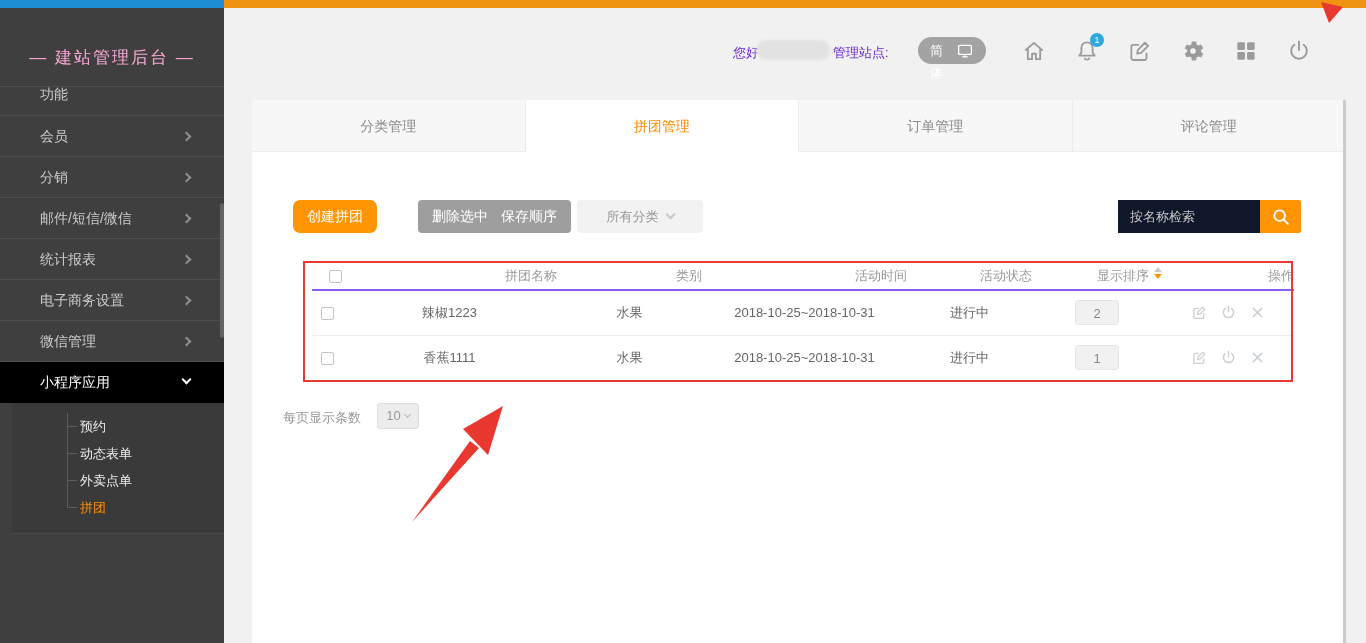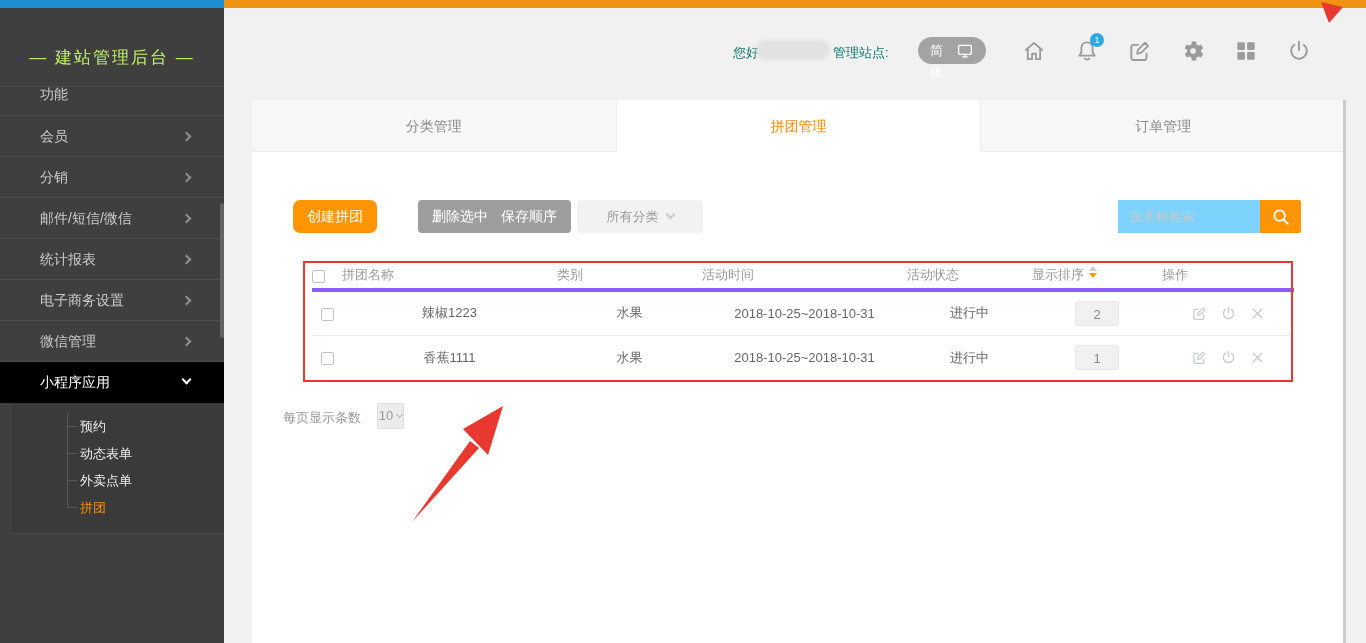--- a/index.html
+++ b/index.html
@@ -6,41 +6,41 @@
   html,body { width:1366px; height:643px; }
   body { font-family:"Liberation Sans","DejaVu Sans",sans-serif; background:#f1f1f2; overflow:hidden; }
   #app { position:relative; width:1366px; height:643px; background:#f1f1f2; overflow:hidden; }
 
   
   .topbar-left  { position:absolute; left:0; top:0; width:224px; height:8px; background:#1e8ed2; }
   .topbar-right { position:absolute; left:224px; top:0; width:1142px; height:8px; background:#f09312; }
 
   
   .sidebar { position:absolute; left:0; top:8px; width:224px; height:635px; background:#3f3f3f; }
-  .sb-title { margin-top:30px; text-align:center; color:#bef264; font-size:17px; letter-spacing:2px; line-height:40px; }
+  .sb-title { margin-top:30px; text-align:center; color:#f9a8d4; font-size:17px; letter-spacing:2px; line-height:40px; }
   .sb-menu { margin-top:8px; border-top:1px solid rgba(255,255,255,0.08); }
   .menu-item { position:relative; height:41px; line-height:41px; padding-left:40px; color:#cbcbcb;
                font-size:14px; border-bottom:1px solid rgba(255,255,255,0.08); cursor:pointer; }
   .menu-item .chev { position:absolute; right:34px; top:17px; width:7px; height:7px;
                border-right:2px solid #8d8d8d; border-bottom:2px solid #8d8d8d; transform:rotate(-45deg); }
   .menu-item.clipped { height:29px; overflow:hidden;padding-left:36px; }
   .menu-item.clipped .mi-inner { position:absolute; left:0; top:-13px; width:100%; height:41px; line-height:41px; padding-left:40px; }
   .menu-item.active { background:#000000; color:#ffffff; border-bottom:none; }
   .menu-item.active .chev { border-color:#ffffff; transform:rotate(45deg); top:14px; }
   .sb-submenu { background:#3a3a3a; padding:10px 0 12px 0; border-bottom:1px solid rgba(255,255,255,0.08);margin-left:12px; }
   .sub-item { position:relative; height:27px; line-height:27px; padding-left:68px; color:#ededed; font-size:13px; cursor:pointer; }
   .sub-item .tree-v { position:absolute; left:55px; top:0; width:1px; height:27px; background:#5c5c5c; }
   .sub-item .tree-v.first { top:0; height:27px; }
   .sub-item .tree-h { position:absolute; left:55px; top:13px; width:10px; height:1px; background:#5c5c5c; }
   .sub-item.active { color:#ff9000; }
   .sub-item.last .tree-v { height:14px; }
   .sb-scroll-thumb { position:absolute; right:0; top:195px; width:4px; height:135px; background:#636363; border-radius:2px; }
 
   
-  .hdr-text { position:absolute; top:44px; font-size:13px; color:#0f766e; }
+  .hdr-text { position:absolute; top:44px; font-size:13px; color:#6d28d9; }
   .redacted { position:absolute; left:756px; top:40px; width:74px; height:20px; background:#e2e2e2;
               border-radius:10px; filter:blur(1.5px); }
   .lang-pill { position:absolute; left:918px; top:37px; width:68px; height:27px; background:#a3a3a3;
                border-radius:14px; display:flex; align-items:center; justify-content:space-between;
                padding:0 12px; cursor:pointer; }
   .lang-pill .lang-char { color:#ffffff; font-size:13px; }
   .lang-wrap { position:absolute; left:930px; top:64px; color:#ffffff; font-size:13px; }
   .hicon { position:absolute; top:38px; width:26px; height:26px; cursor:pointer; color:#9b9b9b; }
   .hicon svg { width:26px; height:26px; display:block; }
   .badge { position:absolute; left:16px; top:-5px; min-width:14px; height:14px; background:#2da9e1;
@@ -56,48 +56,48 @@
   
   .card { position:absolute; left:252px; top:152px; width:1093px; height:491px; background:#ffffff; }
   .btn { position:absolute; top:48px; height:33px; line-height:33px; padding:0 14px; border:none;
          border-radius:4px; font-size:14px; color:#ffffff; cursor:pointer; font-family:inherit; }
   .btn-orange { background:#ff9502; }
   .btn-gray { background:#9e9e9e; }
   .dd-filter { position:absolute; left:325px; top:48px; width:126px; height:33px; background:#f2f2f2;
                border-radius:4px; color:#999999; font-size:13px; line-height:33px; text-align:center; cursor:pointer; }
   .dd-filter .dd-chev { display:inline-block; width:7px; height:7px; border-right:2px solid #c9c9c9;
                border-bottom:2px solid #c9c9c9; transform:rotate(45deg); margin-left:8px; vertical-align:3px; }
-  .search-input { position:absolute; left:866px; top:48px; width:142px; height:33px; background:#7dd3fc;
+  .search-input { position:absolute; left:866px; top:48px; width:142px; height:33px; background:#0f172a;
                border:none; outline:none; padding:0 12px; font-size:13px; color:#666; font-family:inherit; }
   .search-input::placeholder { color:#c9c9c9; }
   .search-btn { position:absolute; left:1008px; top:48px; width:41px; height:33px; background:#ff9502;
                border:none; border-radius:0 2px 2px 0; cursor:pointer; }
   .search-btn svg { width:22px; height:22px; display:block; margin:0 auto; }
 
   
   table.grid { position:absolute; left:60px; top:110px; width:982px; border-collapse:collapse; table-layout:fixed; }
-  table.grid th { height:28px; font-weight:normal; font-size:13px; color:#999999; text-align:left;
-                  border-bottom:4px solid #8b5cf6; }
+  table.grid th { height:28px; font-weight:normal; font-size:13px; color:#999999; text-align:right;
+                  border-bottom:2px solid #8b5cf6; }
   table.grid td { height:45px; font-size:13px; color:#666666; text-align:center; border-bottom:1px solid #ededed; }
   table.grid tr:last-child td { border-bottom:none; }
   .cbx { display:inline-block; width:13px; height:13px; border:1px solid #c3c3c3; border-radius:2px;
          background:#ffffff; vertical-align:middle; cursor:pointer; }
   .sort-ind { display:inline-block; margin-left:5px; vertical-align:1px; }
   .sort-ind .up { width:0; height:0; border-left:4px solid transparent; border-right:4px solid transparent;
          border-bottom:5px solid #cccccc; margin-bottom:2px; }
   .sort-ind .down { width:0; height:0; border-left:4px solid transparent; border-right:4px solid transparent;
          border-top:5px solid #ff9502; }
   .sort-box { display:inline-block; width:44px; height:25px; line-height:25px; background:#f1f1f1;
          border:1px solid #e6e6e6; border-radius:3px; color:#888888; font-size:13px; text-align:center; }
   .ops { display:flex; justify-content:center; gap:12px; align-items:center; }
   .ops svg { width:17px; height:17px; display:block; color:#c9ced2; cursor:pointer; }
 
   
   .pp-label { position:absolute; left:31px; top:257px; font-size:13px; color:#999999; }
-  .pp-size { position:absolute; left:125px; top:251px; width:27px; height:26px; background:#ececec;
+  .pp-size { position:absolute; left:125px; top:251px; width:42px; height:26px; background:#ececec;
              border:1px solid #dddddd; border-radius:3px; line-height:24px; text-align:center;
              color:#999999; font-size:13px; cursor:pointer; }
   .pp-size .dd-chev { display:inline-block; width:5px; height:5px; border-right:1.5px solid #b5b5b5;
              border-bottom:1.5px solid #b5b5b5; transform:rotate(45deg); margin-left:4px; vertical-align:3px; }
 
   
   .anno-box { position:absolute; left:303px; top:261px; width:990px; height:121px;
               border:2px solid #e8382f; pointer-events:none; }
   .anno-arrow { position:absolute; left:400px; top:398px; width:120px; height:135px; pointer-events:none; }
   .anno-corner { position:absolute; left:1316px; top:0px; width:32px; height:26px; pointer-events:none; }
@@ -226,20 +226,21 @@
     <svg viewBox="0 0 24 24" fill="none" stroke="#9b9b9b" stroke-width="1.8" stroke-linecap="round">
       <line x1="12" y1="3.5" x2="12" y2="11"></line>
       <path d="M7.7 6.2a7.2 7.2 0 1 0 8.6 0"></path>
     </svg>
   </div>
 
   <div class="tabs">
     <div class="tab">分类管理</div>
     <div class="tab active">拼团管理</div>
     <div class="tab">订单管理</div>
+    <div class="tab">评论管理</div>
   </div>
 
   <div class="card">
     <button class="btn btn-orange" style="left:41px;border-radius:7px;">创建拼团</button>
     <button class="btn btn-gray" style="left:130px;margin-left:36px;">删除选中项</button>
     <button class="btn btn-gray" style="left:235px;">保存顺序</button>
     <div class="dd-filter">
       <span>所有分类</span><span class="dd-chev"></span>
     </div>
     <input class="search-input" type="text" placeholder="按名称检索" style="">

